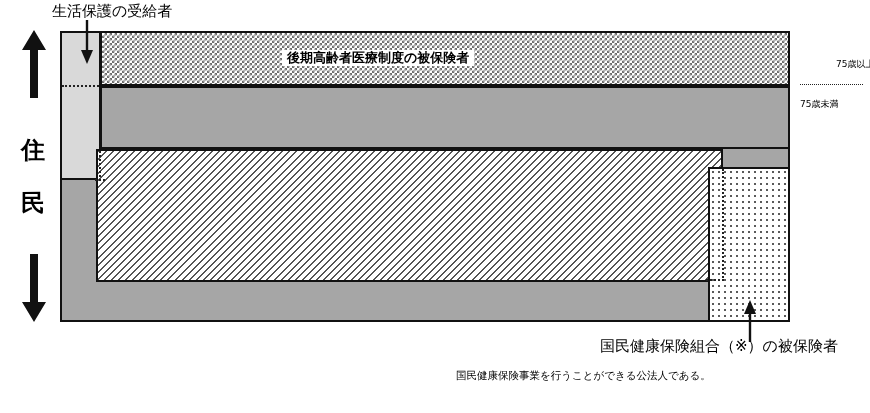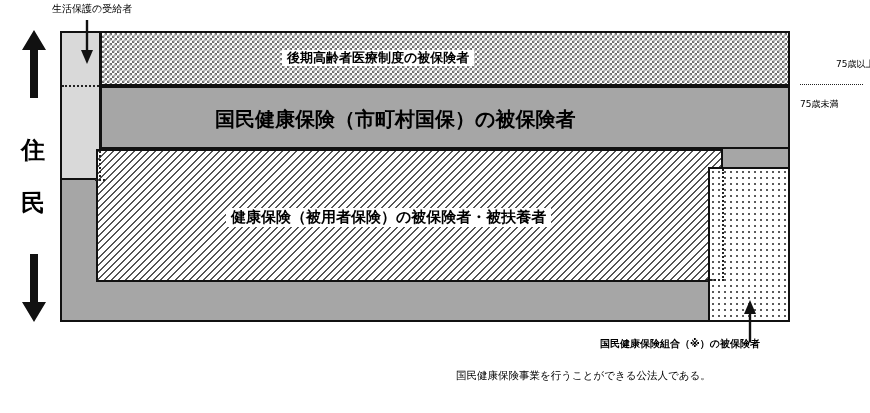--- a/index.html
+++ b/index.html
@@ -82,21 +82,21 @@
     position: absolute;
     font-size: 24px;
     font-weight: bold;
     letter-spacing: 0;
     line-height: 1;
   }
 
   
   .anno {
     position: absolute;
-    font-size: 10px;
+    font-size: 15px;
     white-space: nowrap;
   }
   .anno-sub {
     position: absolute;
     font-size: 10.5px;
     line-height: 1.55;
     white-space: nowrap;
     text-align: left;
   }
   svg { display: block; overflow: visible; }
@@ -119,28 +119,26 @@
     <span class="jumin-char" style="left:11px; top:110px;">住</span>
     <span class="jumin-char" style="left:11px; top:163px;">民</span>
   </div>
 
   <div class="abs bd fill-midgray" style="left:60px; top:31px; width:730px; height:291px;"></div>
 
   <div class="abs bd fill-checker" style="left:100px; top:31px; width:690px; height:55px;"></div>
   <div class="band-label lbl-koki" style="left:282px; top:50px;">後期高齢者医療制度の被保険者</div>
 
   <div class="abs bd fill-midgray" style="left:100px; top:86px; width:690px; height:63px;"></div>
-  <div class="band-label lbl-kokuho" style="left:210px; top:107px;">国民健康保険（市町村国保）の被保険者</div>
 
   <div class="abs bd fill-lightgray" style="left:60px; top:31px; width:41px; height:149px;"></div>
 
   <div class="dotted-sep" style="left:62px; top:85px; width:37px;"></div>
 
   <div class="abs bd fill-hatch" style="left:96px; top:149px; width:627px; height:133px;"></div>
-  <div class="band-label lbl-kenpo" style="left:226px; top:208px;">健康保険（被用者保険）の被保険者・被扶養者</div>
 
   <div class="abs" style="left:99px; top:151px; width:0; height:30px; border-left:2px dotted #222;"></div>
   <div class="dotted-sep" style="left:95px; top:179px; width:10px;"></div>
 
   <div class="abs bd fill-dots" style="left:708px; top:167px; width:82px; height:155px;"></div>
 
   <div class="abs" style="left:722px; top:169px; width:0; height:112px; border-left:2px dotted #222;"></div>
   <div class="dotted-sep" style="left:706px; top:279px; width:18px;"></div>
 
   <span class="age-label" style="left:836px; top:58px;">75歳以上</span>
@@ -150,19 +148,19 @@
   <span class="anno" style="left:52px; top:2px;">生活保護の受給者</span>
   <svg class="abs" style="left:80px; top:20px;" width="14" height="44" viewBox="0 0 14 44">
     <line x1="7" y1="0" x2="7" y2="34" stroke="#111111" stroke-width="2.4"></line>
     <polygon points="7,44 1,30 13,30" fill="#111111"></polygon>
   </svg>
 
   <svg class="abs" style="left:743px; top:300px;" width="14" height="42" viewBox="0 0 14 42">
     <line x1="7" y1="42" x2="7" y2="10" stroke="#111111" stroke-width="2.4"></line>
     <polygon points="7,0 1,14 13,14" fill="#111111"></polygon>
   </svg>
-  <span class="anno" style="left:600px; top:337px;font-weight:bold;">国民健康保険組合（※）の被保険者</span>
+  <span class="anno" style="left:600px; top:337px;">国民健康保険組合（※）の被保険者</span>
 
   <div class="abs" style="left:424px; top:365px; width:440px;">
     <div class="anno-sub" style="position:relative; left:32px; top:2px;">国民健康保険事業を行うことができる公法人である。</div>
   </div>
 
 </div>
 
 </body></html>

